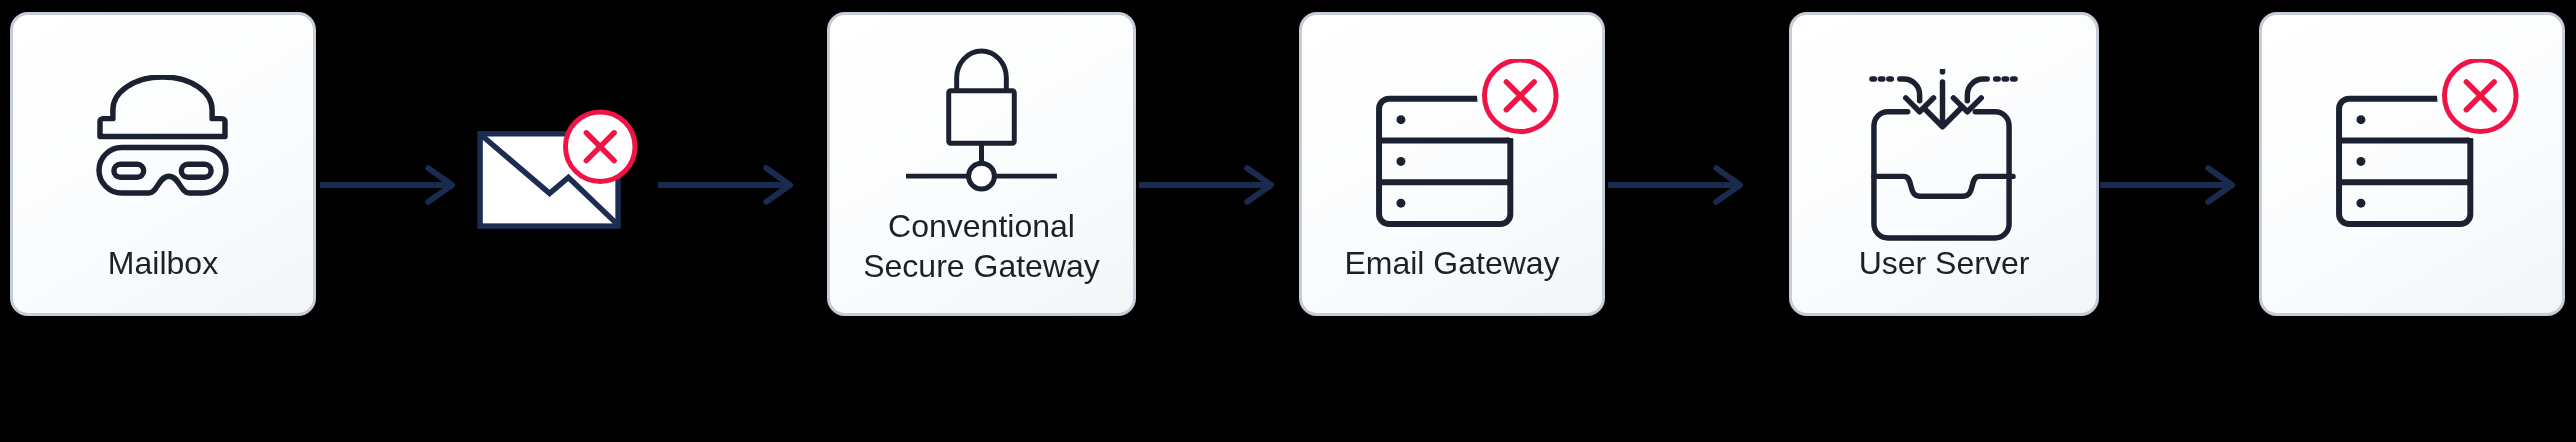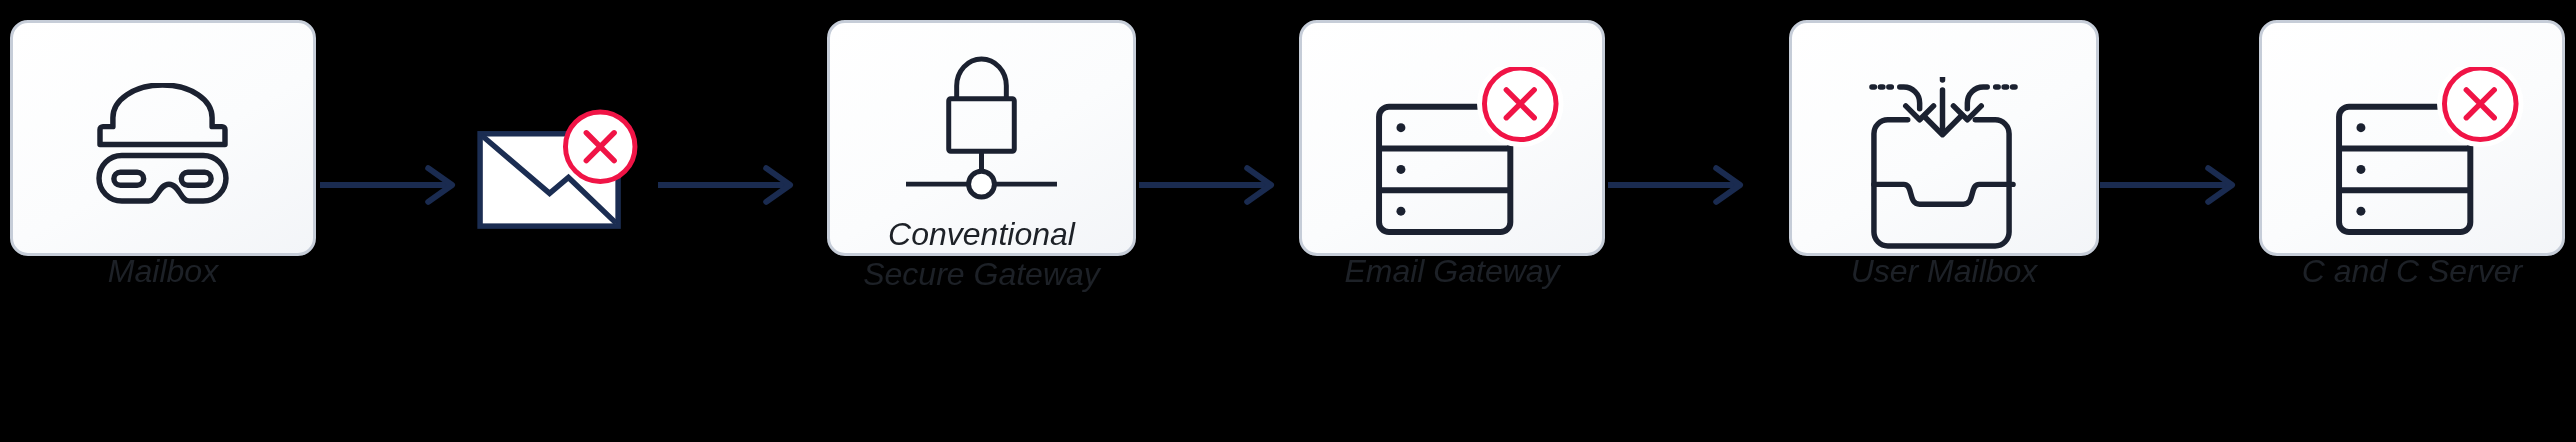--- a/index.html
+++ b/index.html
@@ -1,20 +1,20 @@
 <!DOCTYPE html>
 <html><head>
 <meta charset="utf-8">
 <style>
   html,body{margin:0;padding:0;background:#000;}
   .canvas{position:relative;width:2576px;height:442px;background:#000;overflow:hidden;
           font-family:"Liberation Sans", sans-serif;}
-  .node-box{position:absolute;top:20px;width:306px;height:236px;box-sizing:border-box;
+  .node-box{position:absolute;top:12px;width:306px;height:304px;box-sizing:border-box;
             background:linear-gradient(150deg,#ffffff 0%,#fbfcfd 55%,#f3f5f8 100%);
-            border:3px solid #c6cdd8;border-radius:18px;font-style:italic;}
+            border:3px solid #c6cdd8;border-radius:18px;}
   .node-icon{position:absolute;left:50%;}
   .box-label{position:absolute;left:6px;right:6px;top:228px;text-align:center;
              font-size:32px;line-height:40px;font-weight:400;color:#1d2127;}
   .box-label.two-line{top:191px;}
   .box-label span{display:block;max-width:278px;margin:0 auto;}
   .flow-arrow{position:absolute;top:163px;}
   .free-icon{position:absolute;}
 </style>
 </head>
 <body>
@@ -117,21 +117,21 @@
         <path d="M61 40 L79 58 L97 40"></path>
         <path d="M8 10 h20" stroke-dasharray="2.5 6"></path>
         <path d="M36 10 h4 a16 16 0 0 1 16 16 v6"></path>
         <path d="M42 29 L56 43 L70 29"></path>
         <path d="M152 10 h-20" stroke-dasharray="2.5 6"></path>
         <path d="M124 10 h-4 a16 16 0 0 0 -16 16 v6"></path>
         <path d="M90 29 L104 43 L118 29"></path>
       </g>
     </svg>
     <div class="box-label">
-      <span>User Mailbox</span>
+      <span>User Server</span>
     </div>
   </div>
 
   <svg class="flow-arrow" style="left:2100px;" width="139" height="44" viewBox="0 0 140 44">
     <g fill="none" stroke="#1a2b50" stroke-width="6">
       <path d="M0 22 H130"></path>
       <path d="M109 5 L133 22 L109 39" stroke-linecap="round" stroke-linejoin="round"></path>
     </g>
   </svg>
 
@@ -143,19 +143,16 @@
         <circle cx="22" cy="21" r="4.5" fill="#1b2130" stroke="none"></circle>
         <circle cx="22" cy="63" r="4.5" fill="#1b2130" stroke="none"></circle>
         <circle cx="22" cy="105" r="4.5" fill="#1b2130" stroke="none"></circle>
       </g>
       <g>
         <circle cx="152" cy="37" r="36" fill="#ffffff" stroke="#ffffff" stroke-width="15"></circle>
         <circle cx="152" cy="37" r="36" fill="#ffffff" stroke="#f01446" stroke-width="5"></circle>
         <path d="M138 23 L166 51 M166 23 L138 51" fill="none" stroke="#f01446" stroke-width="5.5" stroke-linecap="round"></path>
       </g>
     </svg>
-    <div class="box-label">
-      <span>C and C Server</span>
-    </div>
   </div>
 
 </div>
 
 
 </body></html>

